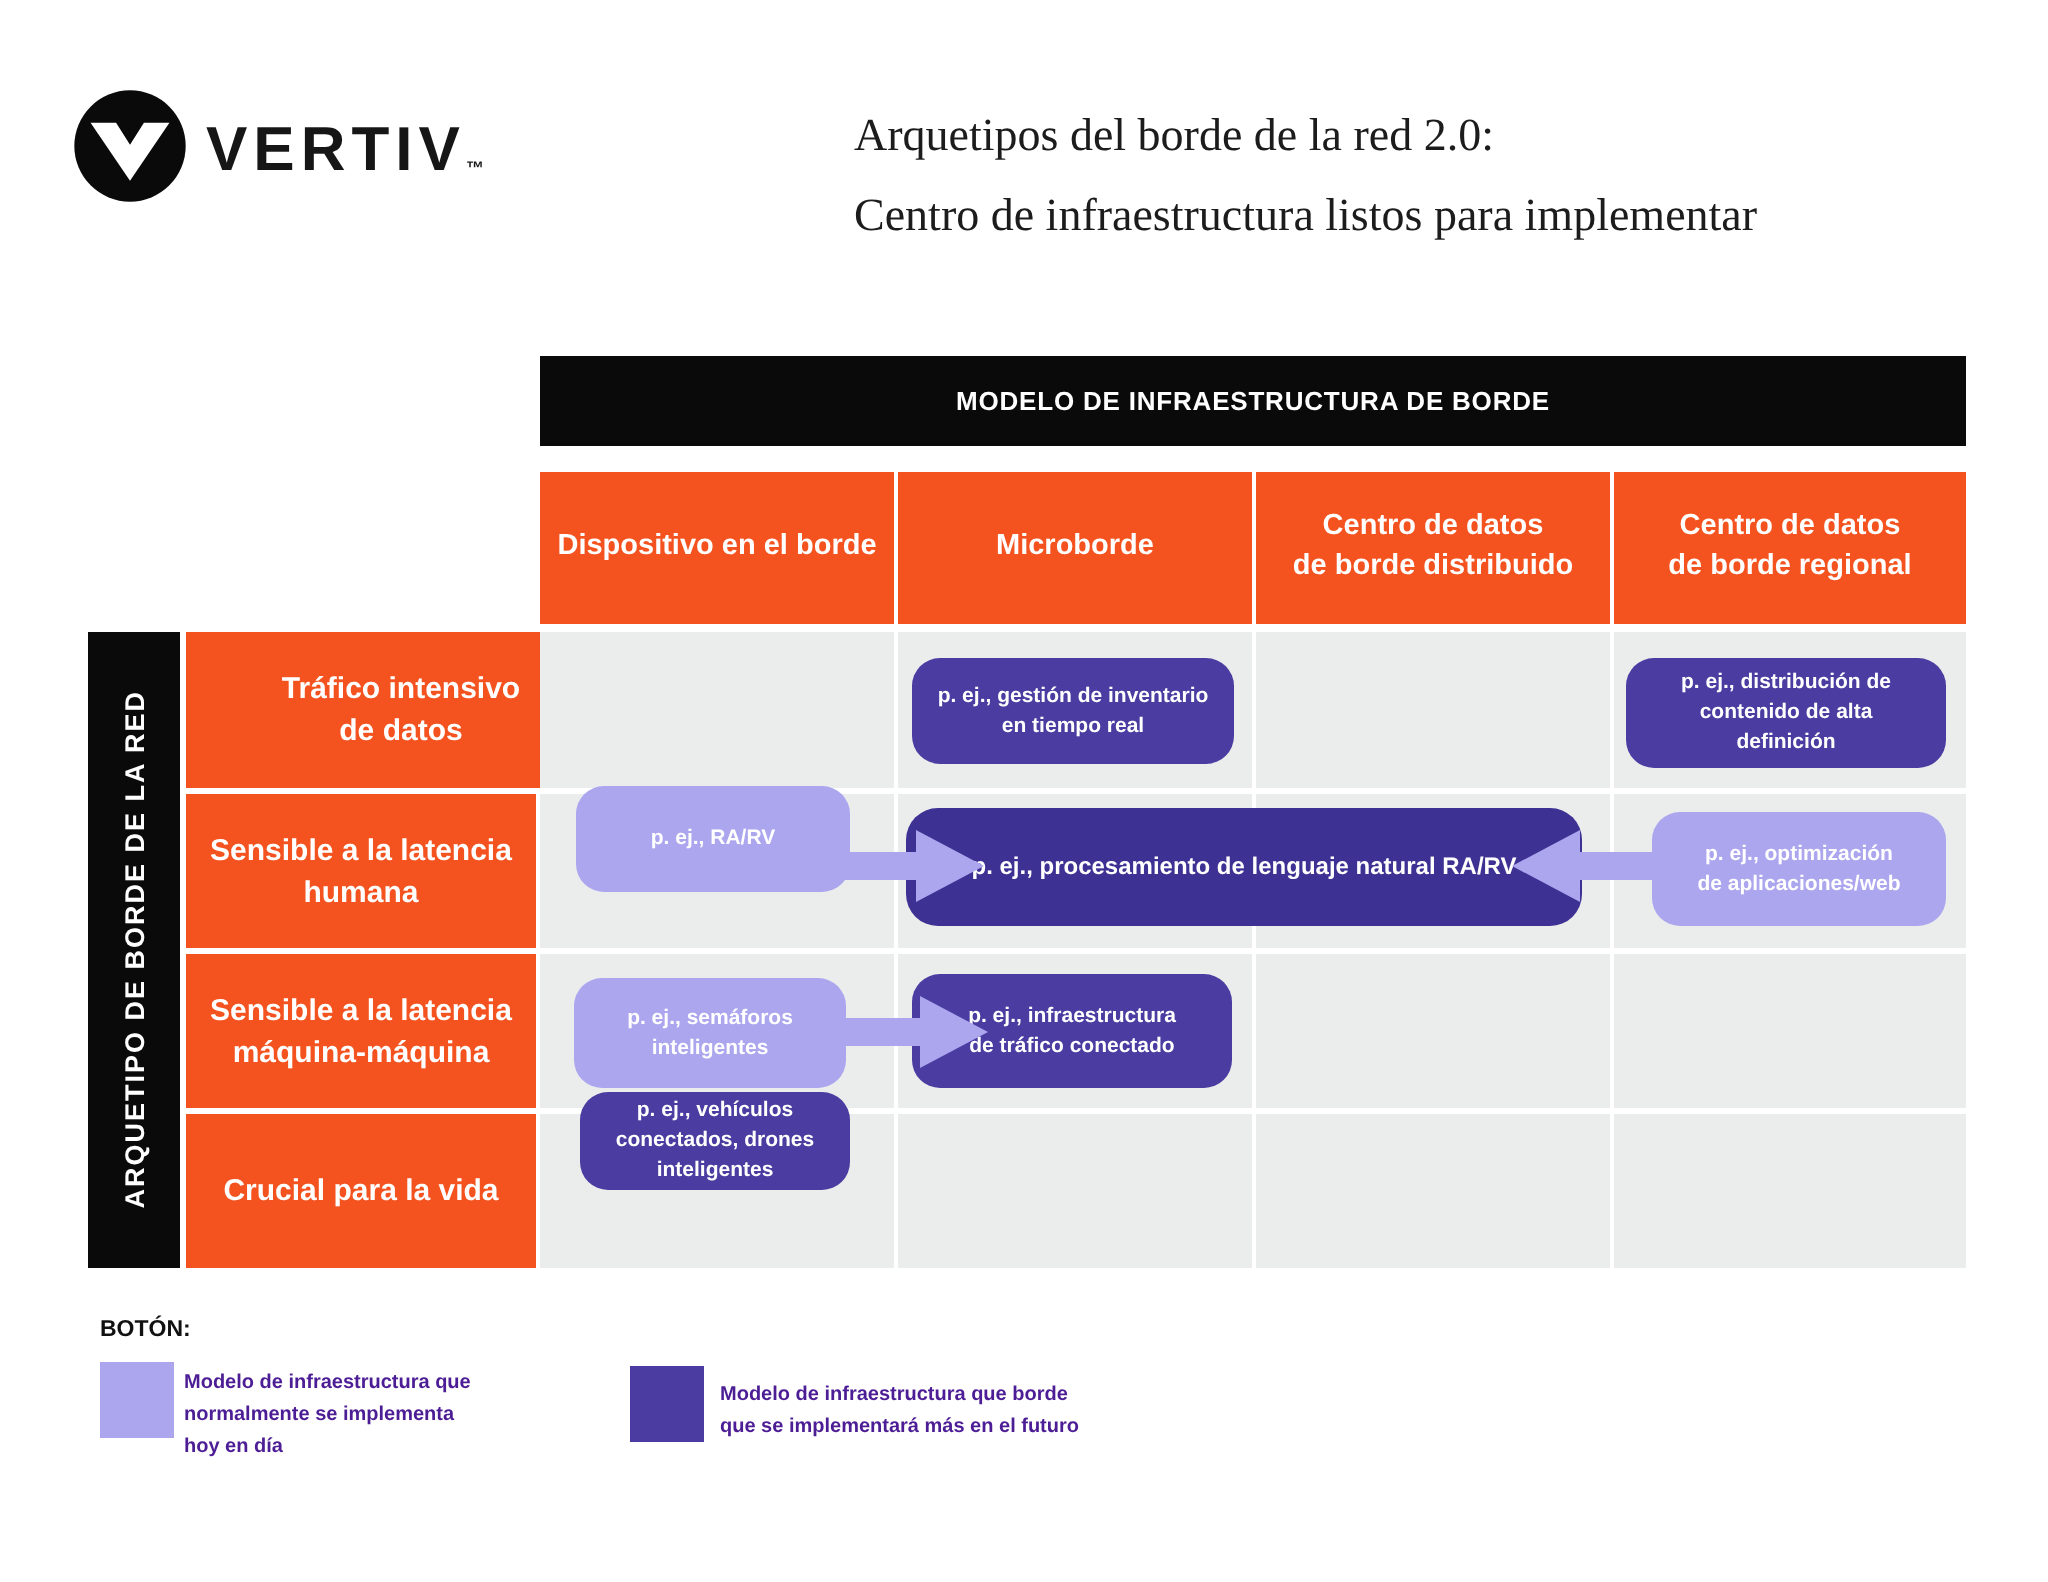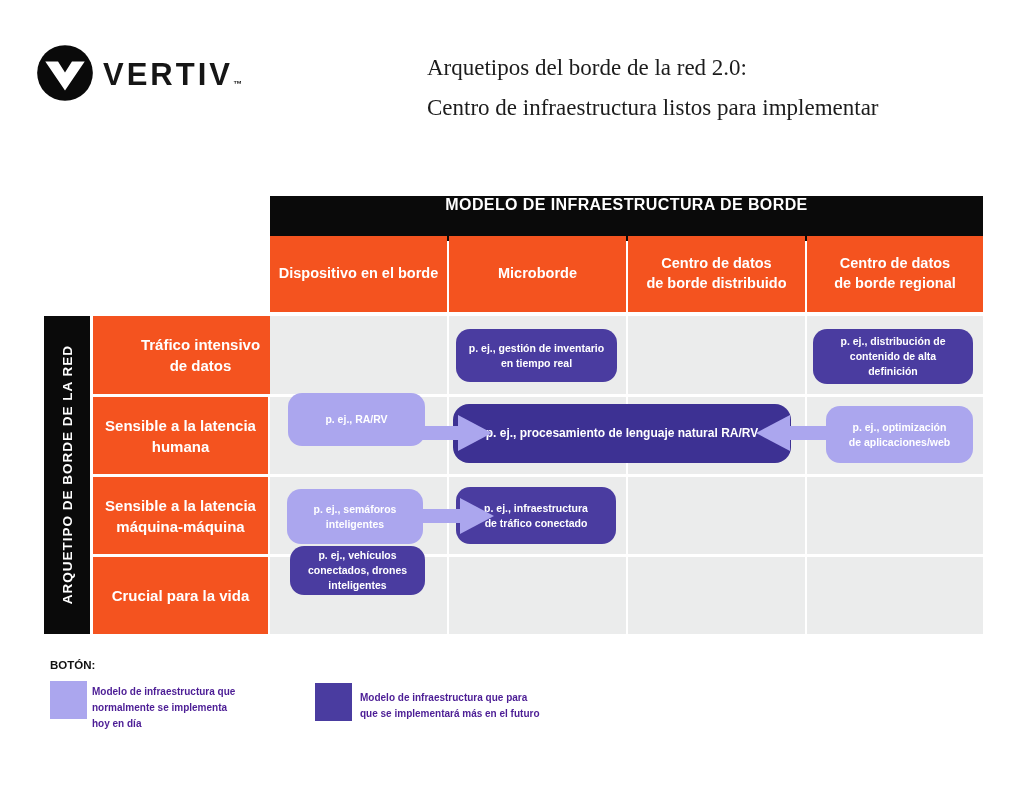--- a/index.html
+++ b/index.html
@@ -8,23 +8,23 @@
 
   
   .logo-mark{position:absolute;left:36px;top:44px;width:58px;height:58px;}
   .brand{position:absolute;left:103px;top:57px;font-size:31px;font-weight:800;
          letter-spacing:3px;color:#161616;}
   .brand .tm{font-size:9px;font-weight:700;letter-spacing:0;vertical-align:-2px;}
   .title{position:absolute;left:427px;top:48px;width:580px;
          font-family:"Liberation Serif", serif;font-size:23px;line-height:40px;color:#1c1c1c;}
 
   
-  .top-bar{position:absolute;left:270px;top:196px;width:713px;height:45px;background:#0a0a0a;
-           display:flex;justify-content:center;color:#ffffff;
-           font-size:16px;font-weight:700;letter-spacing:.4px;}
+  .top-bar{position:absolute;left:270px;top:178px;width:713px;height:45px;background:#0a0a0a;
+           display:flex;align-items:center;justify-content:center;color:#ffffff;
+           font-size:13px;font-weight:700;letter-spacing:.4px;}
   .col-h{position:absolute;top:236px;height:76px;background:#F4531F;display:flex;align-items:center;
          justify-content:center;text-align:center;color:#fff;font-size:14.5px;font-weight:700;line-height:1.35;}
   .c1{left:270px;width:177px;} .c2{left:449px;width:177px;}
   .c3{left:628px;width:177px;} .c4{left:807px;width:176px;}
 
   .side-bar{position:absolute;left:44px;top:316px;width:46px;height:318px;background:#0a0a0a;
             display:flex;align-items:center;justify-content:center;}
   .side-bar span{writing-mode:vertical-rl;transform:rotate(180deg);color:#fff;font-size:13.5px;
                  font-weight:700;letter-spacing:1px;white-space:nowrap;}
 
@@ -158,16 +158,16 @@
     <rect x="0" y="15" width="56" height="14"></rect>
     <polygon points="56,4 90,22 56,40"></polygon>
   </svg>
 
   <div class="lg-title">BOTÓN:</div>
   <div class="swatch sw-light"></div>
   <div class="lg-text lg-text-light ml">Modelo de infraestructura que
 normalmente se implementa
 hoy en día</div>
   <div class="swatch sw-dark"></div>
-  <div class="lg-text lg-text-dark ml">Modelo de infraestructura que para
+  <div class="lg-text lg-text-dark ml">Modelo de infraestructura que borde
 que se implementará más en el futuro</div>
 
 </div>
 
 </body></html>

